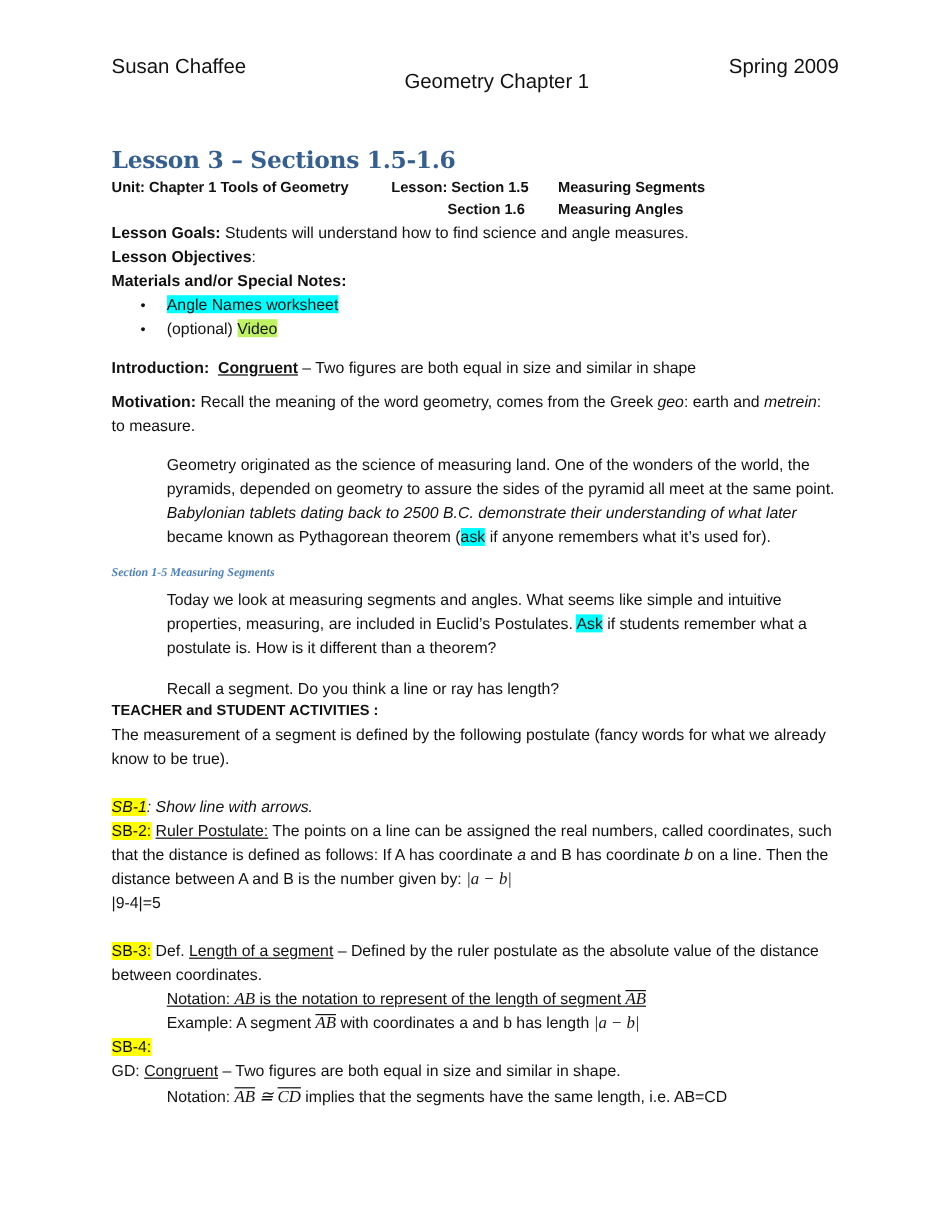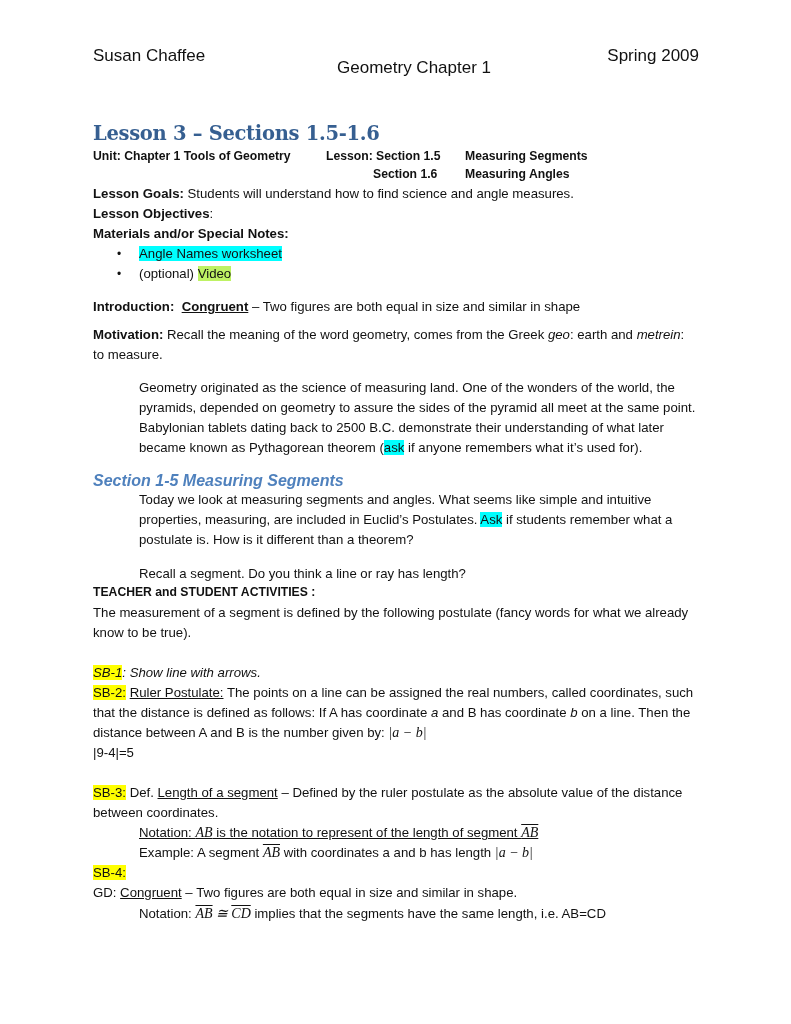--- a/index.html
+++ b/index.html
@@ -14,22 +14,22 @@
   .hdr-right { right: 0; }
 
   .abs { position: absolute; white-space: nowrap; }
   .title {
     font-family: "DejaVu Serif", "Liberation Serif", serif; font-weight: bold;
     color: #365f91; font-size: 19.5px; letter-spacing: -0.3px;
   }
   .b { font-weight: bold; }
   .bl { font-weight: bold; font-size: 12.2px; }
   .section-head {
-    font-family: Liberation Sans, sans-serif; font-style: italic; font-weight: bold;
-    color: #4f81bd; font-size: 16px;
+    font-family: Liberation Serif, serif; font-style: italic; font-weight: bold;
+    color: #4f81bd; font-size: 10px;
   }
   .hl-cyan { background: #00ffff; }
   .hl-green { background: #bef264; margin-top: 12px; }
   .hl-yellow { background: #ffff00; }
   .u { text-decoration: underline; margin-top: 32px; }
   .i { font-style: italic; }
   .math { font-family: "Liberation Serif", serif; font-style: italic; font-size: 14px; }
   .ovl { text-decoration: overline; }
   .bullet { position: absolute; font-size: 12px; }
 </style>
@@ -71,21 +71,21 @@
   <span class="b">Introduction:</span>&nbsp;&nbsp;<span class="b u">Congruent</span><span> – Two figures are both equal in size and similar in shape</span>
 </div>
 
 <div class="abs" style="top:327px; left:93px;">
   <span class="b">Motivation:</span><span>  Recall the meaning of the word geometry, comes from the Greek </span><span class="i">geo</span><span>: earth and </span><span class="i">metrein</span><span>:</span>
 </div>
 <div class="abs" style="top:347px; left:93px;">to measure.</div>
 
 <div class="abs" style="top:380px; left:139px;">Geometry originated as the science of measuring land.  One of the wonders of the world, the</div>
 <div class="abs" style="top:400px; left:139px;">pyramids, depended on geometry to assure the sides of the pyramid all meet at the same point.</div>
-<div class="abs" style="top:420px; left:139px;">Babylonian tablets dating back to 2500 B.C. demonstrate their understanding of what later</div>
+<div class="abs" style="top:420px; left:139px;font-style:italic;">Babylonian tablets dating back to 2500 B.C. demonstrate their understanding of what later</div>
 <div class="abs" style="top:440px; left:139px;">
   <span>became known as Pythagorean theorem (</span><span class="hl-cyan">ask</span><span> if anyone remembers what it’s used for).</span>
 </div>
 
 <div class="abs section-head" style="top:472px; left:93px;">Section 1-5 Measuring Segments</div>
 <div class="abs" style="top:492px; left:139px;">Today we look at measuring segments and angles.  What seems like simple and intuitive</div>
 <div class="abs" style="top:512px; left:139px;">
   <span>properties, measuring, are included in Euclid’s Postulates. </span><span class="hl-cyan">Ask</span><span> if students remember what a</span>
 </div>
 <div class="abs" style="top:532px; left:139px;">postulate is.  How is it different than a theorem?</div>

